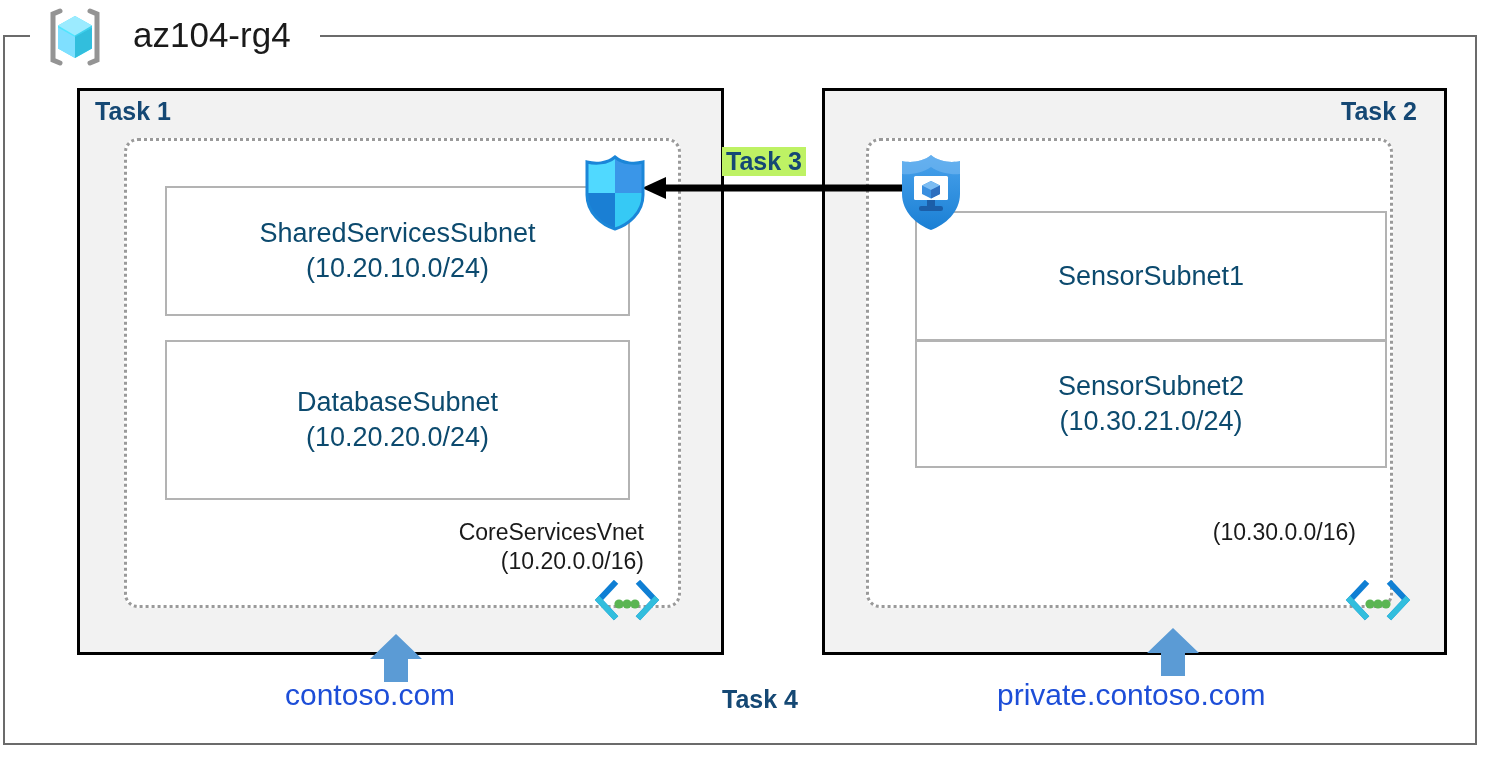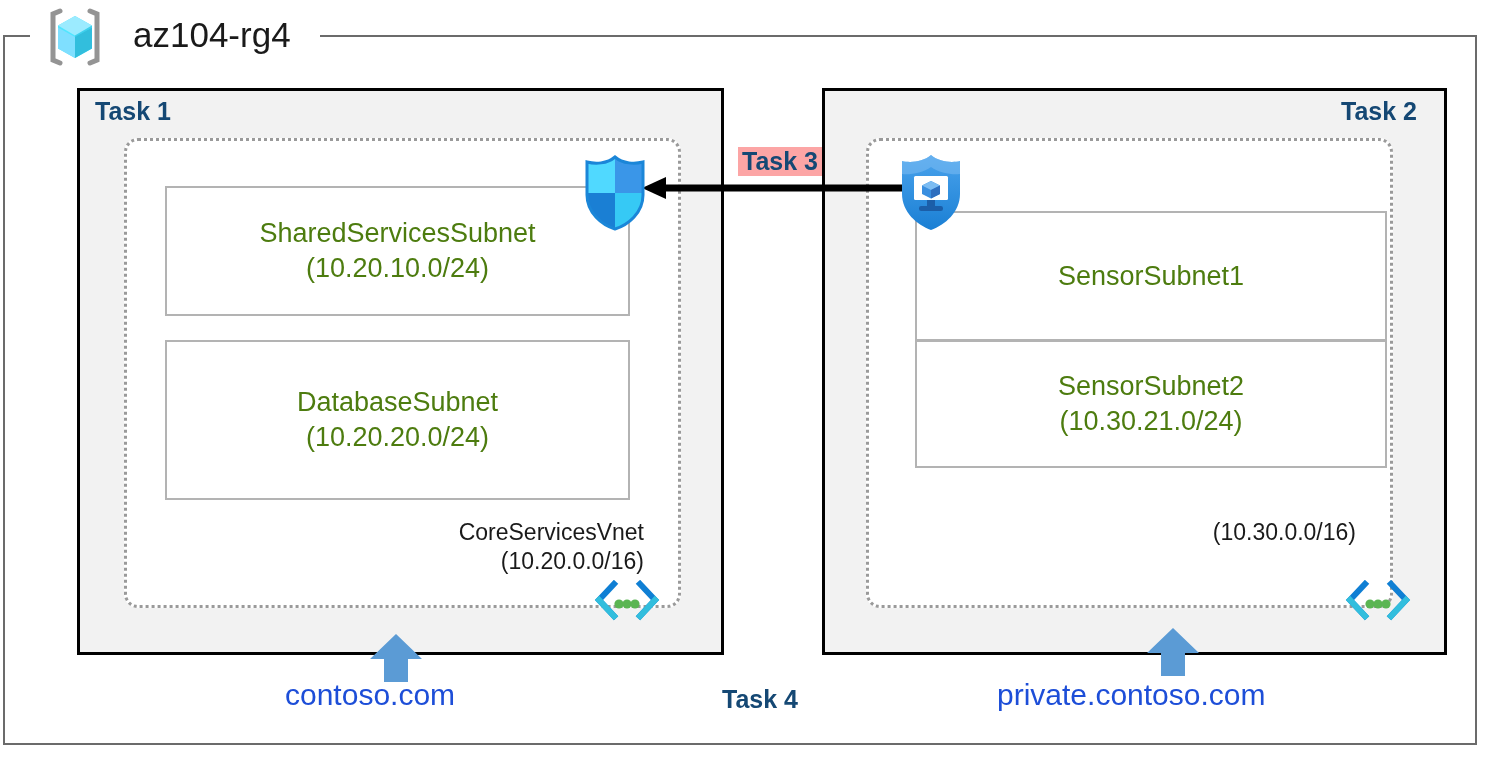--- a/index.html
+++ b/index.html
@@ -65,21 +65,21 @@
 
   .task-label {
     position: absolute;
     font-size: 25px;
     font-weight: bold;
     color: #154874;
     white-space: nowrap;
   }
   #task-1-label { left: 95px;  top: 97px; }
   #task-2-label { left: 1341px; top: 97px; }
-  #task-3-label { left: 722px; top: 147px; background: #fca5a5; padding: 0 4px; margin-left: 16px; }
+  #task-3-label { left: 722px; top: 147px; background: #bef264; padding: 0 4px; }
   #task-4-label { left: 722px; top: 685px; }
 
   
   .vnet {
     position: absolute;
     background: #ffffff;
     border: 3px dotted #9a9a9a;
     border-radius: 14px;
     box-sizing: border-box;
   }
@@ -101,21 +101,21 @@
   .subnet {
     position: absolute;
     background: #ffffff;
     border: 2px solid #b3b3b3;
     box-sizing: border-box;
     display: flex;
     flex-direction: column;
     align-items: center;
     justify-content: center;
     font-size: 27px;
-    color: #4d7c0f;
+    color: #0c4a6e;
     line-height: 1.28;
     white-space: nowrap;
   }
   #subnet-shared   { left: 165px; top: 186px; width: 465px; height: 130px; }
   #subnet-database { left: 165px; top: 340px; width: 465px; height: 160px; }
   #subnet-sensor1  { left: 915px; top: 186px; width: 472px; height: 130px; margin-top: 25px; }
   #subnet-sensor2  { left: 915px; top: 340px; width: 472px; height: 128px; }
 
   
   .icon-abs { position: absolute; }

